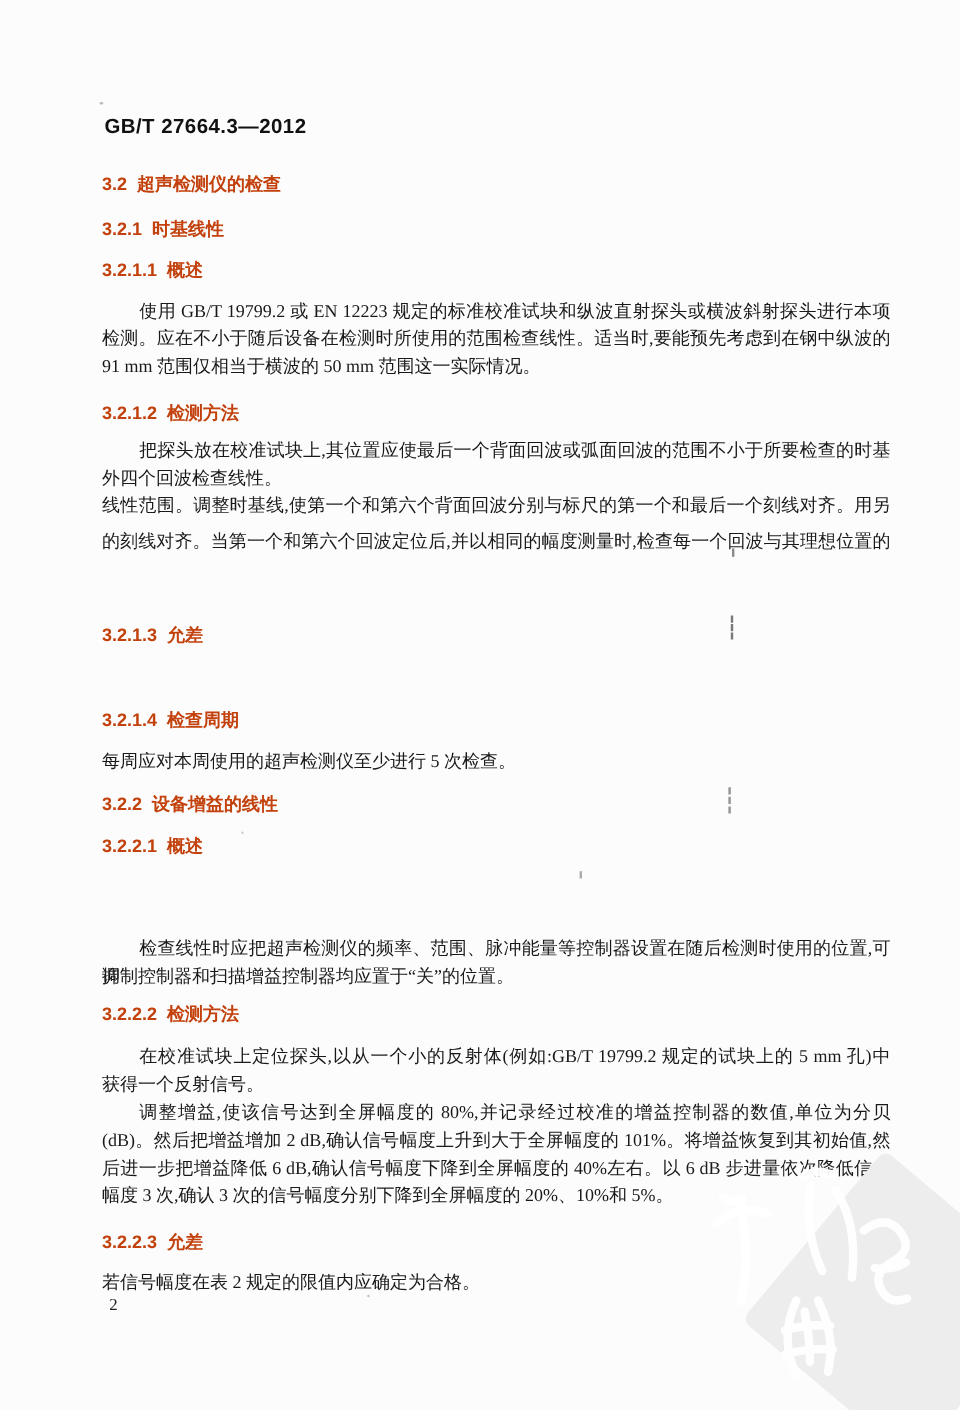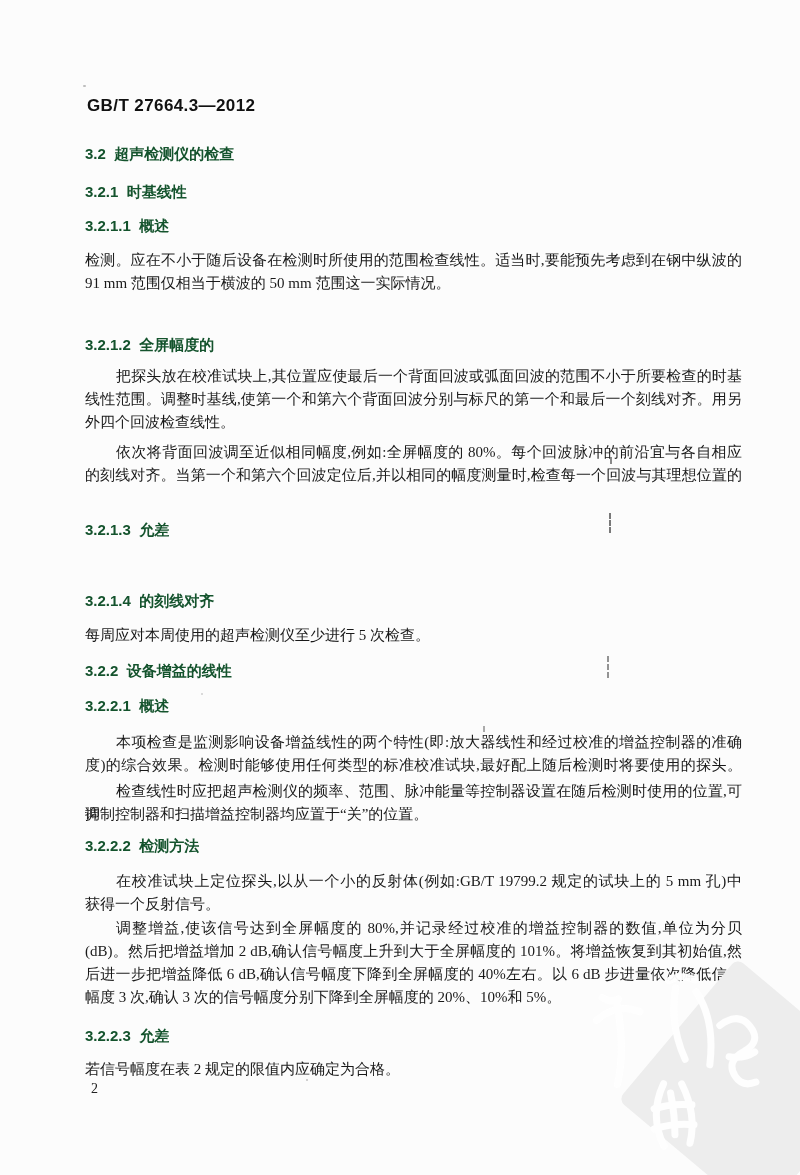--- a/index.html
+++ b/index.html
@@ -15,21 +15,21 @@
   .hdr{
     position:absolute;left:87px;
     font-family:"Liberation Sans",sans-serif;
     font-weight:bold;font-size:17px;line-height:20px;
     letter-spacing:.4px;white-space:pre;color:#111;
   }
   .h{
     position:absolute;left:85px;
     font-family:"Liberation Sans",sans-serif;
     font-weight:bold;font-size:15px;line-height:18px;
-    white-space:pre;color:#14532d;
+    white-space:pre;color:#c2410c;
   }
   .para{position:absolute;left:85px;width:657px;}
   .line{
     font-size:15px;line-height:23px;height:23px;
     text-align:justify;text-align-last:justify;
     overflow:visible;
   }
   .line.short{text-align:right;text-align-last:left;}
   .ind{text-indent:31px;}
   .pn{position:absolute;left:91px;font-size:14px;line-height:16px;color:#222;}
@@ -52,53 +52,49 @@
 
 <div class="page">
 
   <div class="hdr" style="top:96px">GB/T 27664.3—2012</div>
 
   <div class="h" style="top:145px">3.2  超声检测仪的检查</div>
   <div class="h" style="top:183px">3.2.1  时基线性</div>
   <div class="h" style="top:217px">3.2.1.1  概述</div>
 
   <div class="para" style="top:249px">
+    <div class="line ind">使用 GB/T 19799.2 或 EN 12223 规定的标准校准试块和纵波直射探头或横波斜射探头进行本项</div>
     <div class="line">检测。应在不小于随后设备在检测时所使用的范围检查线性。适当时,要能预先考虑到在钢中纵波的</div>
     <div class="line short">91 mm 范围仅相当于横波的 50 mm 范围这一实际情况。</div>
   </div>
 
-  <div class="h" style="top:336px">3.2.1.2  全屏幅度的</div>
+  <div class="h" style="top:336px">3.2.1.2  检测方法</div>
 
   <div class="para" style="top:365px">
     <div class="line ind">把探头放在校准试块上,其位置应使最后一个背面回波或弧面回波的范围不小于所要检查的时基</div>
+    <div class="line short">外四个回波检查线性。</div>
     <div class="line">线性范围。调整时基线,使第一个和第六个背面回波分别与标尺的第一个和最后一个刻线对齐。用另</div>
-    <div class="line short">外四个回波检查线性。</div>
   </div>
 
   <div class="para" style="top:441px">
-    <div class="line ind">依次将背面回波调至近似相同幅度,例如:全屏幅度的 80%。每个回波脉冲的前沿宜与各自相应</div>
     <div class="line">的刻线对齐。当第一个和第六个回波定位后,并以相同的幅度测量时,检查每一个回波与其理想位置的</div>
   </div>
 
   <div class="h" style="top:521px">3.2.1.3  允差</div>
 
 
-  <div class="h" style="top:592px">3.2.1.4  的刻线对齐</div>
+  <div class="h" style="top:592px">3.2.1.4  检查周期</div>
 
   <div class="para" style="top:624px">
     <div class="line short">每周应对本周使用的超声检测仪至少进行 5 次检查。</div>
   </div>
 
   <div class="h" style="top:662px">3.2.2  设备增益的线性</div>
   <div class="h" style="top:697px">3.2.2.1  概述</div>
 
-  <div class="para" style="top:731px">
-    <div class="line ind">本项检查是监测影响设备增益线性的两个特性(即:放大器线性和经过校准的增益控制器的准确</div>
-    <div class="line">度)的综合效果。检测时能够使用任何类型的标准校准试块,最好配上随后检测时将要使用的探头。</div>
-  </div>
 
   <div class="para" style="top:780px">
     <div class="line ind">检查线性时应把超声检测仪的频率、范围、脉冲能量等控制器设置在随后检测时使用的位置,可调</div>
     <div class="line short">抑制控制器和扫描增益控制器均应置于“关”的位置。</div>
   </div>
 
   <div class="h" style="top:837px">3.2.2.2  检测方法</div>
 
   <div class="para" style="top:870px">
     <div class="line ind">在校准试块上定位探头,以从一个小的反射体(例如:GB/T 19799.2 规定的试块上的 5 mm 孔)中</div>

